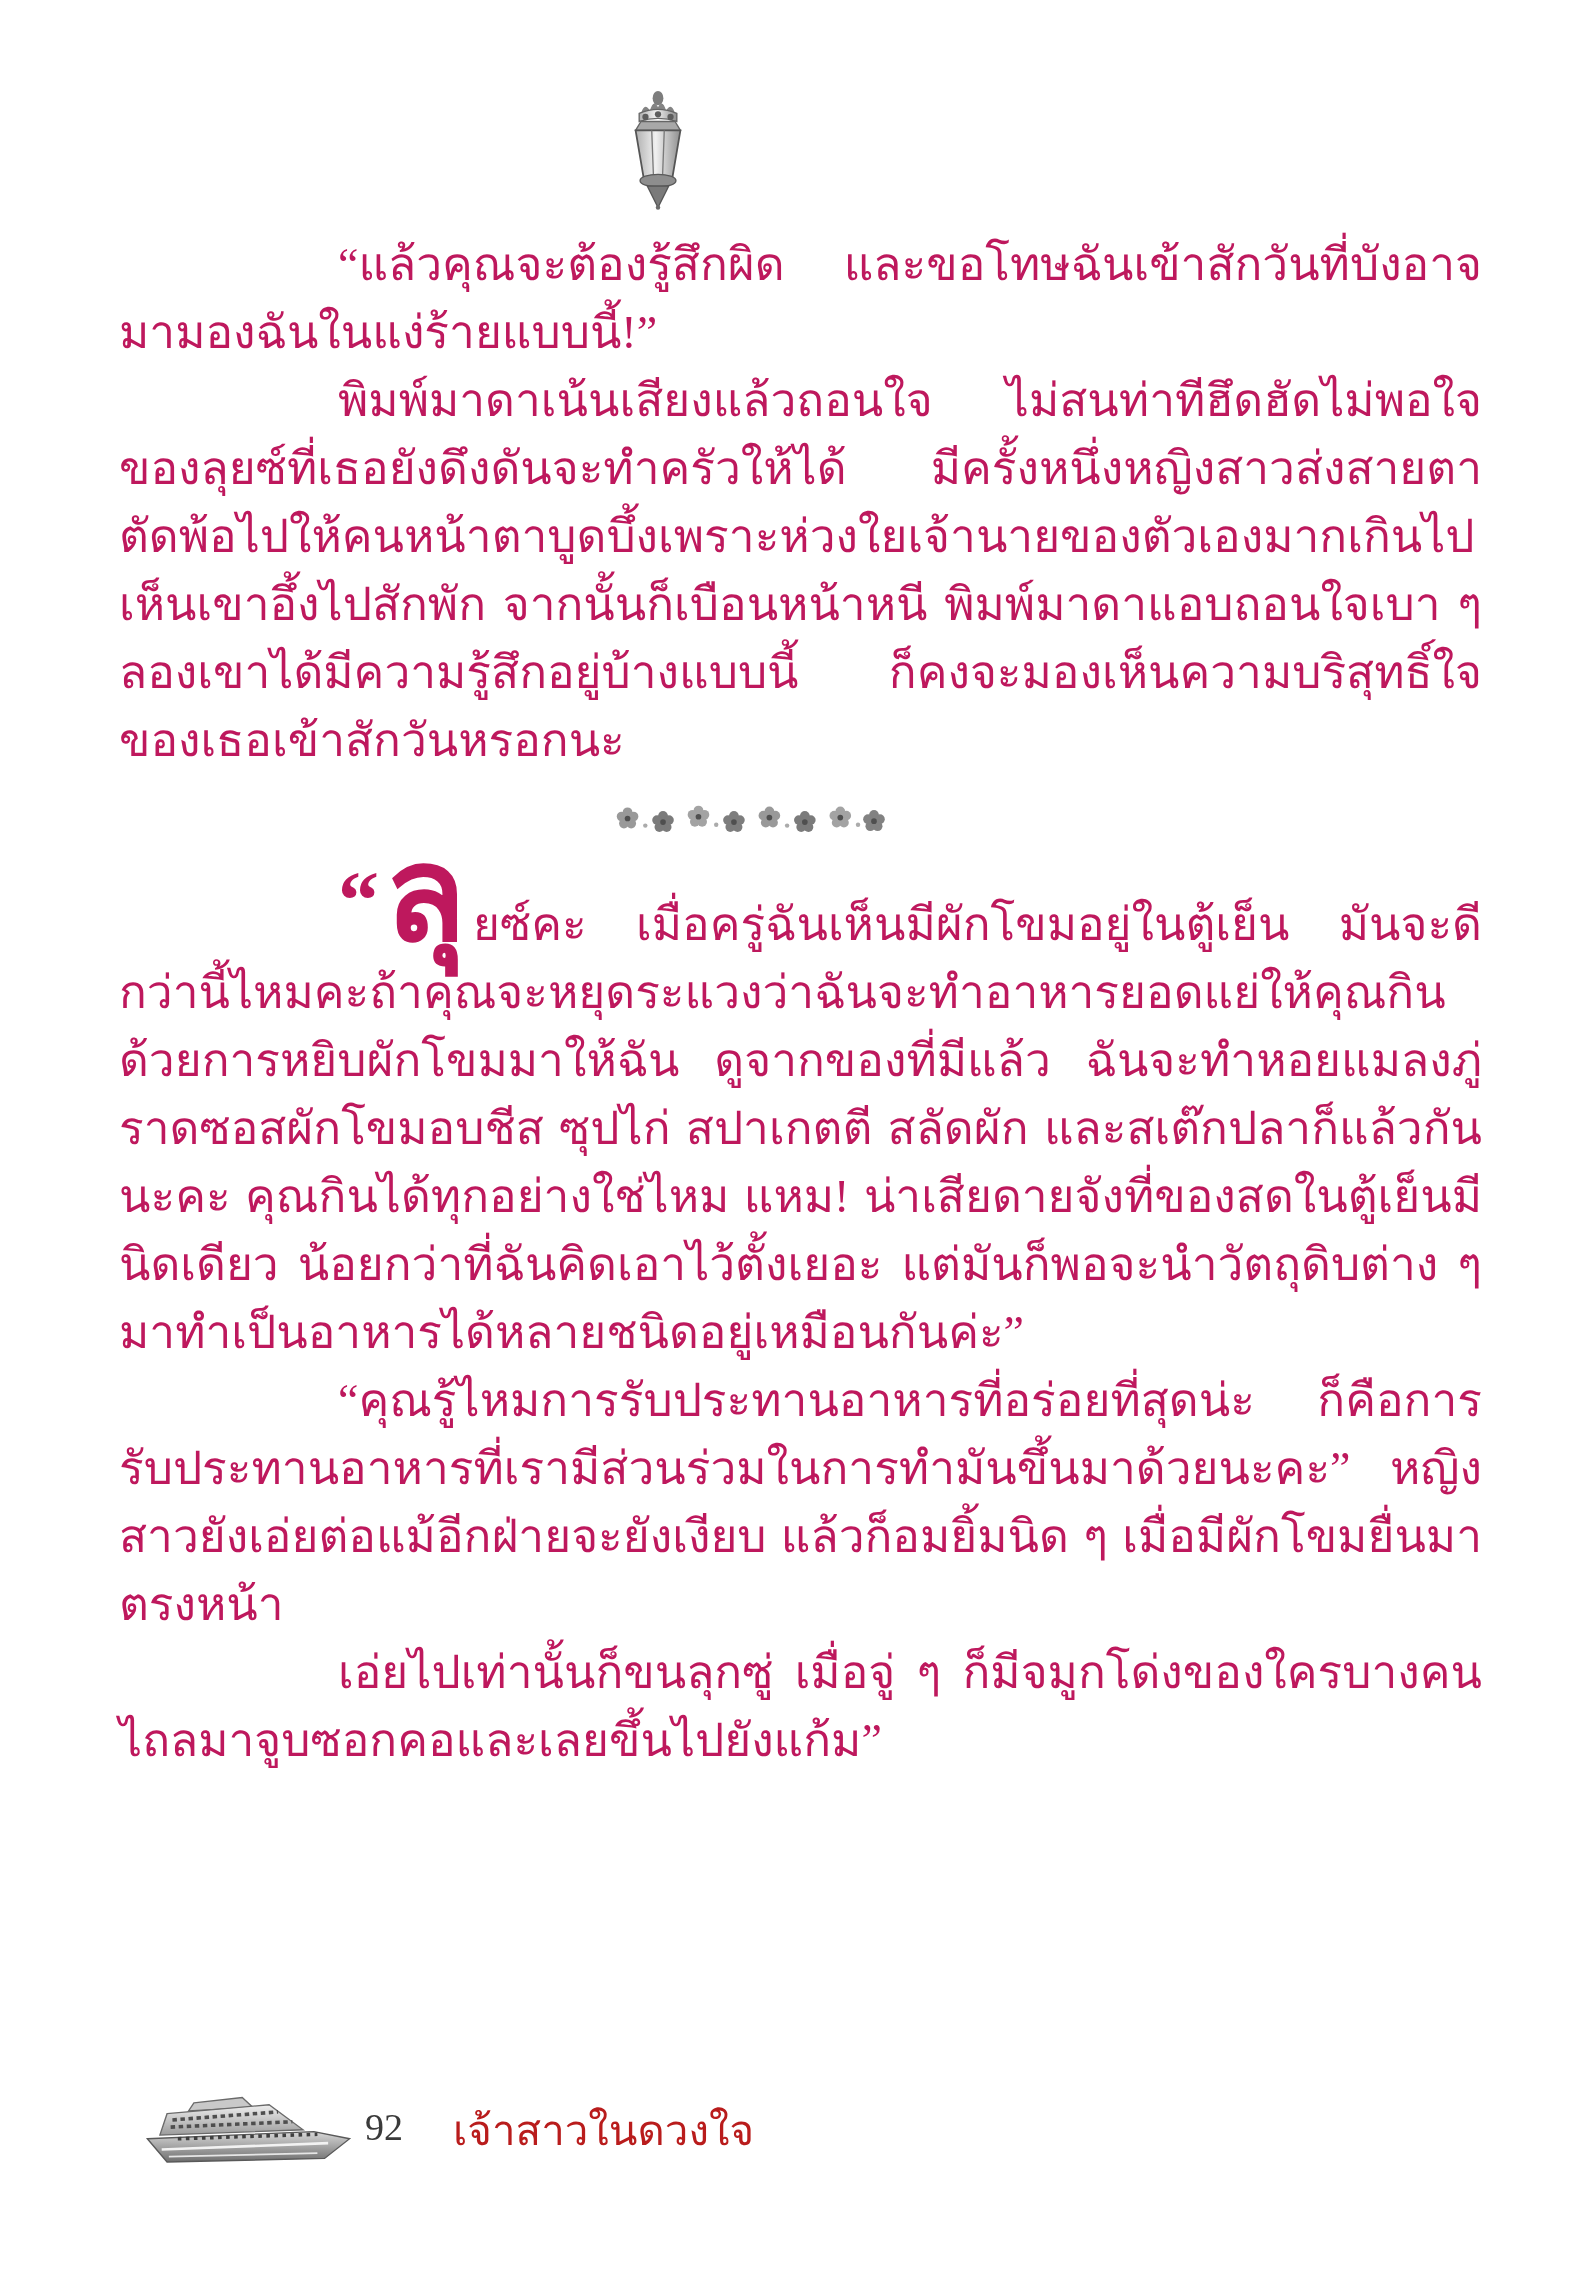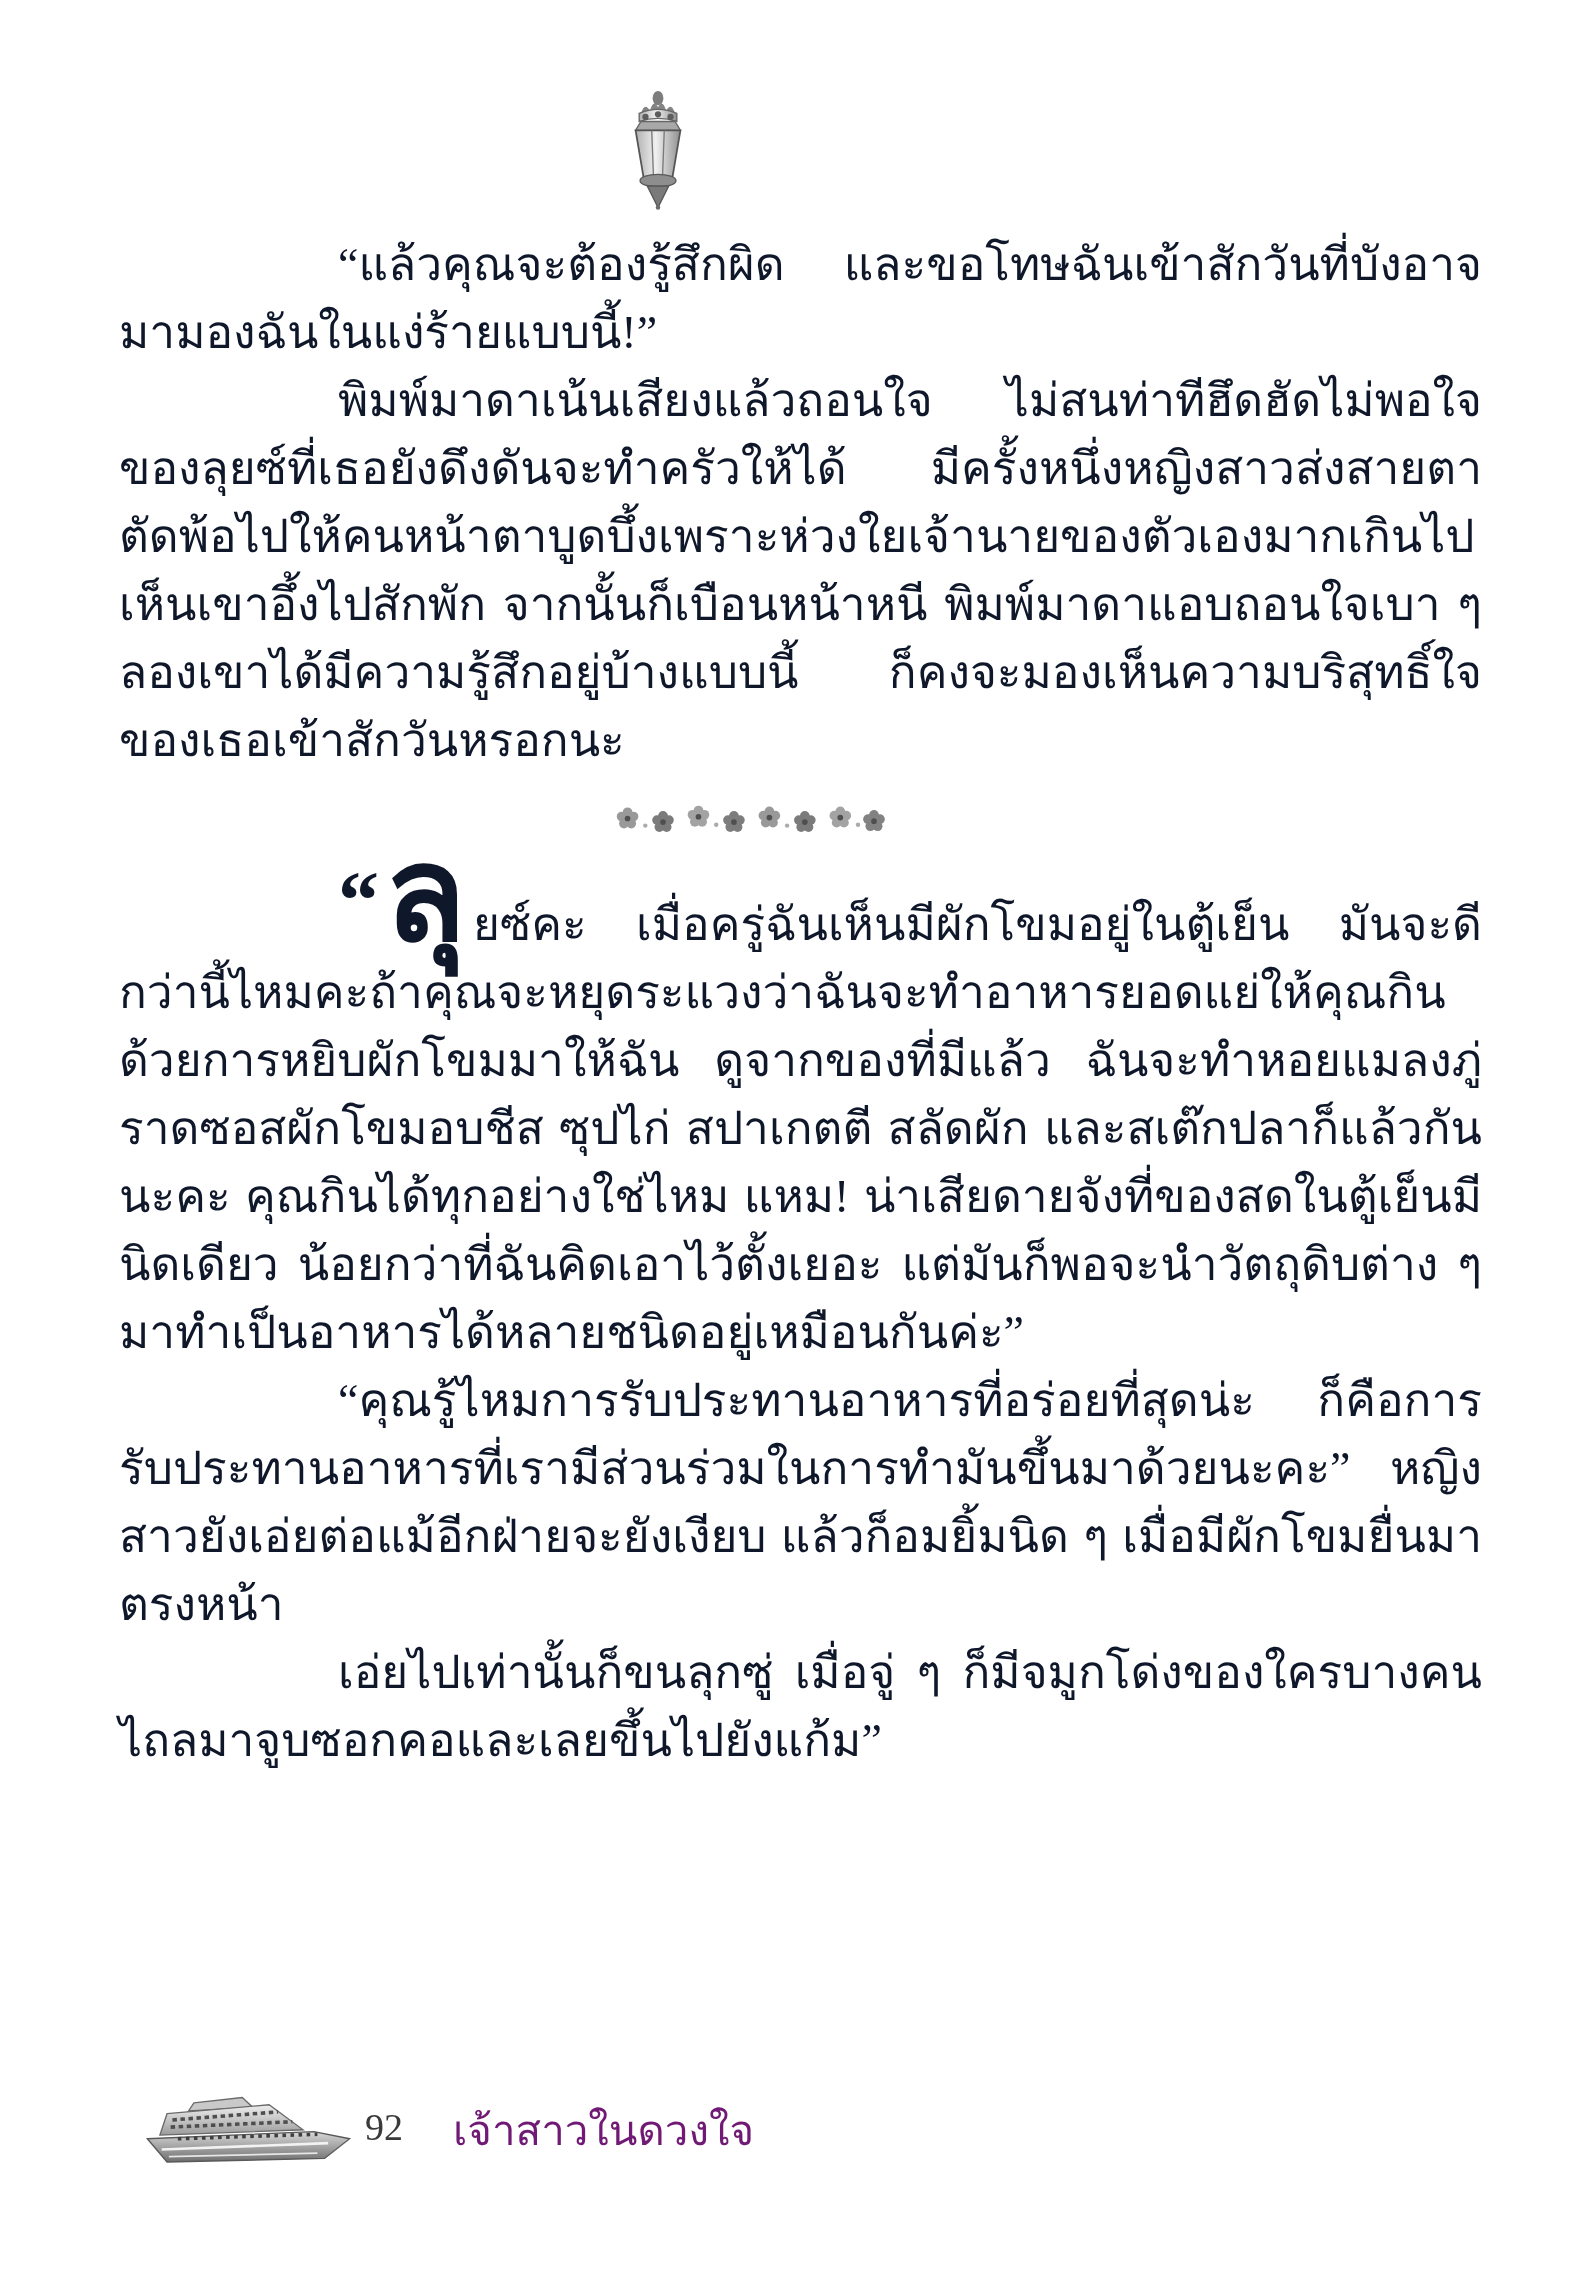--- a/index.html
+++ b/index.html
@@ -15,21 +15,21 @@
   
   .lantern { position: absolute; left: 630px; top: 91px; }
 
   
   .text-block {
     position: absolute;
     left: 119px; top: 231px;
     width: 1363px;
     font-size: 46px;
     line-height: 68px;
-    color: #0f172a;
+    color: #be185d;
     text-align: justify;
   }
   .para { margin: 0; text-indent: 219px; }
 
   
   .divider-row {
     height: 86px;
     display: flex; align-items: center; justify-content: center;
   }
   .divider-row svg { margin-left: -103px; }
@@ -47,21 +47,21 @@
   }
 
   
   .ship { position: absolute; left: 142px; top: 2083px; }
   .page-num {
     position: absolute; left: 365px; top: 2105px;
     font-size: 38px; color: #3a3a3a;
   }
   .book-title {
     position: absolute; left: 453px; top: 2097px;
-    font-size: 42px; color: #701a75;
+    font-size: 42px; color: #b91c1c;
   }
 </style>
 </head>
 <body>
 
 <div class="page">
 
   <svg class="lantern" width="56" height="121" viewBox="0 0 62 135" aria-hidden="true">
     <defs>
       <linearGradient id="lg1" x1="0" y1="0" x2="1" y2="0">

